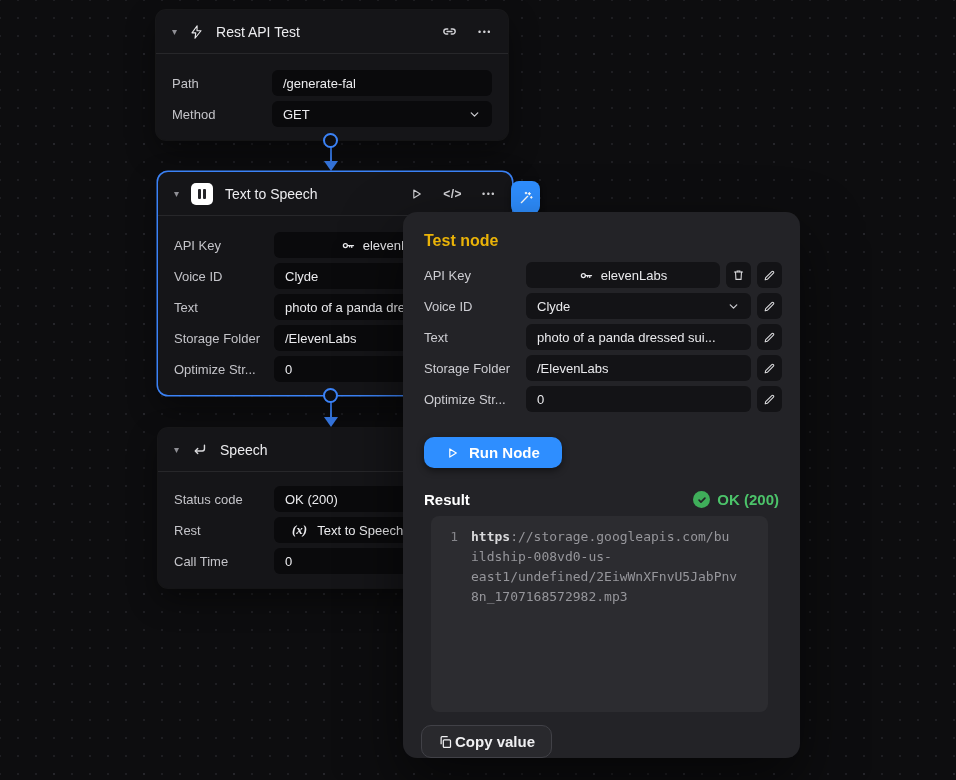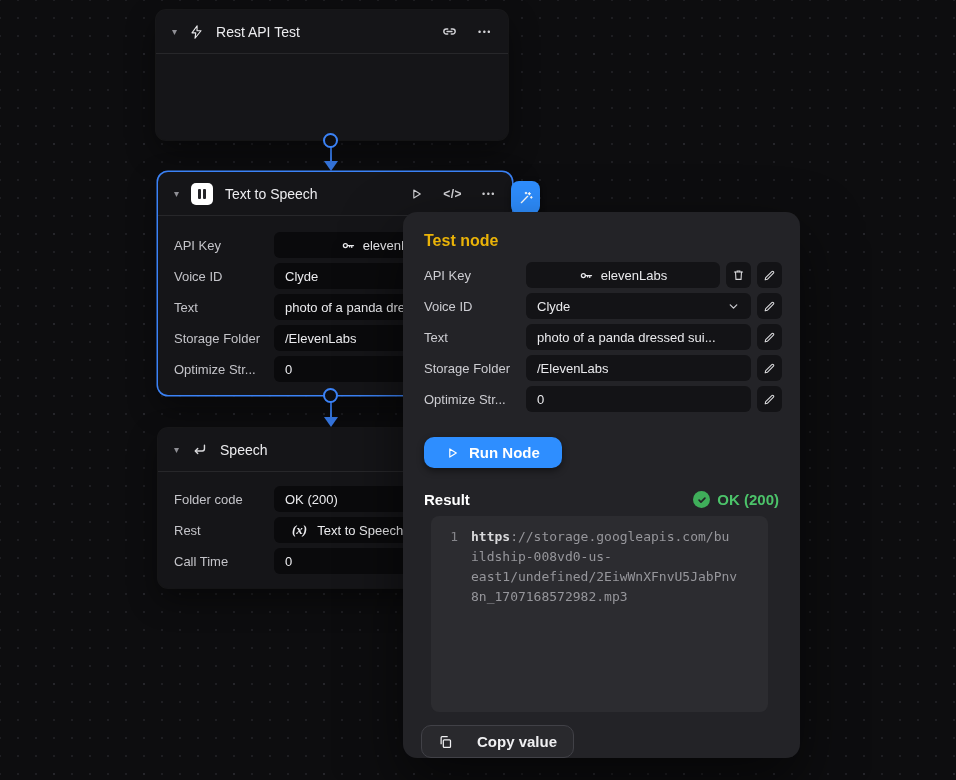--- a/index.html
+++ b/index.html
@@ -87,21 +87,21 @@
     display:flex; align-items:center; justify-content:center; }
   .status-text { font-size:15px; font-weight:700; color:#4cc36a; }
 
   .code-block { margin-left:10px; width:337px; height:196px; background:#2c2c30;
     border-radius:8px; padding:11px 12px; display:flex; gap:13px;
     font-family:"DejaVu Sans Mono", monospace; font-size:13px; line-height:20px; }
   .lineno { color:#85858a; width:15px; text-align:right; flex-shrink:0; }
   .codetext { width:34ch; max-width:100%; color:#96969b; overflow-wrap:break-word; }
   .codetext .scheme { font-weight:bold; color:#d9d9db; }
 
-  .copy-btn { margin:13px 0 0 0; display:inline-flex; align-items:center; gap:24px;
+  .copy-btn { margin:13px 0 0 0; display:inline-flex; align-items:center; gap:2px;
     height:33px; padding:0 16px; background:#29292d; border:1px solid #414147;
     border-radius:10px; color:#f0f0f2; font-size:15px; font-weight:700; cursor:pointer;
     font-family:"Liberation Sans", sans-serif; }
 
   svg { display:block; }
 </style>
 </head>
 <body>
 
 <div id="canvas">
@@ -123,20 +123,39 @@
       <span class="header-actions">
         <span class="icon-btn">
           <svg width="17" height="17" viewBox="0 0 24 24" fill="none" stroke="#d2d2d6" stroke-width="2" stroke-linecap="round">
               <path d="M9.5 15.5H7.5a3.5 3.5 0 0 1 0-7h2"></path>
               <path d="M14.5 8.5h2a3.5 3.5 0 0 1 0 7h-2"></path>
               <path d="M8.5 12h7"></path>
             </svg>
         </span>
         <span class="dots">•••</span>
       </span>
+    </div>
+    <div class="node-body">
+      <div class="frow">
+        <span class="flabel">Path</span>
+        <div class="ffield">
+          <span class="grow">/generate-fal</span>
+        </div>
+      </div>
+      <div class="frow">
+        <span class="flabel">Method</span>
+        <div class="ffield">
+          <span class="grow">GET</span>
+          <span class="icon-btn">
+            <svg width="13" height="13" viewBox="0 0 24 24" fill="none" stroke="#c9c9ce" stroke-width="2.4" stroke-linecap="round" stroke-linejoin="round">
+                <path d="M6 9l6 6 6-6"></path>
+              </svg>
+          </span>
+        </div>
+      </div>
     </div>
   </div>
   <div class="port" style="left:323px; top:133px;"></div>
 
   <div class="node selected" style="left:158px; top:172px; width:354px; height:223px;">
     <div class="node-header">
       <span class="caret">▾</span>
       <span class="pause-badge">
           <i></i>
           <i></i>
@@ -201,21 +220,21 @@
       <span class="icon-btn">
         <svg width="17" height="17" viewBox="0 0 24 24" fill="none" stroke="#d9d9dc" stroke-width="2" stroke-linecap="round" stroke-linejoin="round">
             <path d="M19 6v5a3 3 0 0 1-3 3H6.5"></path>
             <path d="M9.5 10.5 6 14l3.5 3.5"></path>
           </svg>
       </span>
       <span class="node-title">Speech</span>
     </div>
     <div class="node-body" style="padding-top:14px;">
       <div class="frow">
-        <span class="flabel">Folder code</span>
+        <span class="flabel">Status code</span>
         <div class="ffield">
           <span class="grow">OK (200)</span>
         </div>
       </div>
       <div class="frow">
         <span class="flabel">Rest</span>
         <div class="ffield" style="padding-left:18px;">
           <span class="varx">(x)</span>
           <span class="grow">Text to Speech</span>
         </div>

